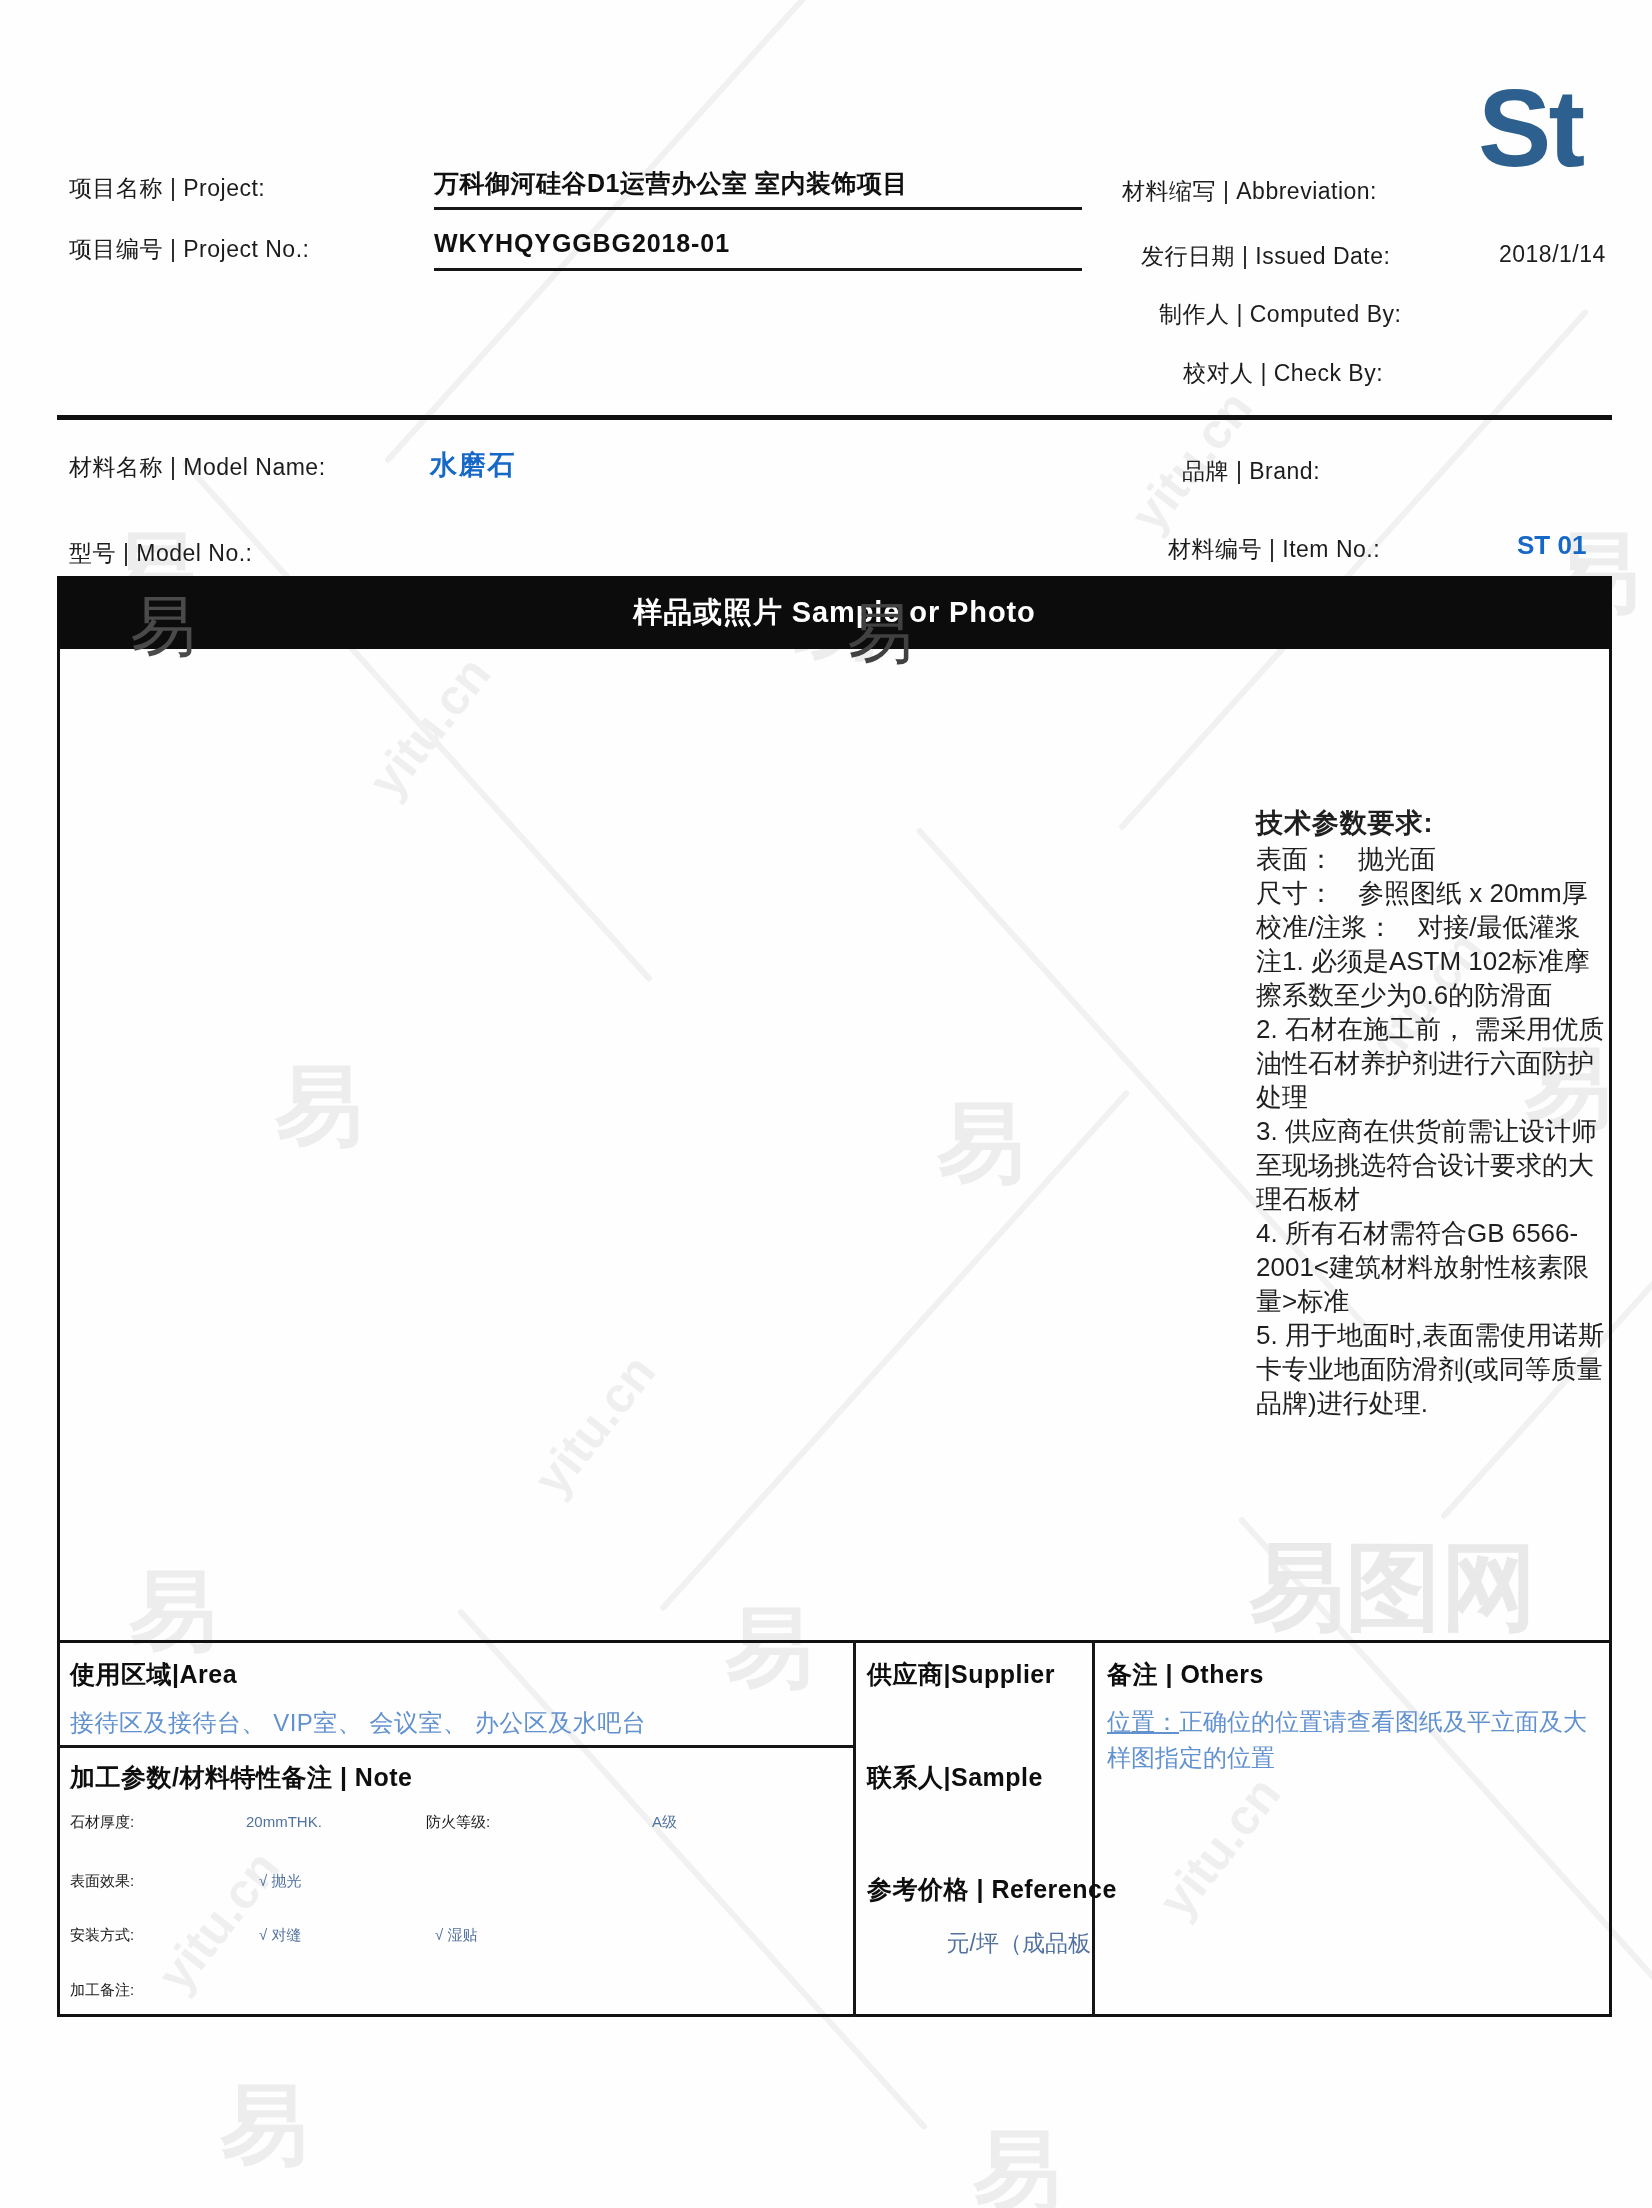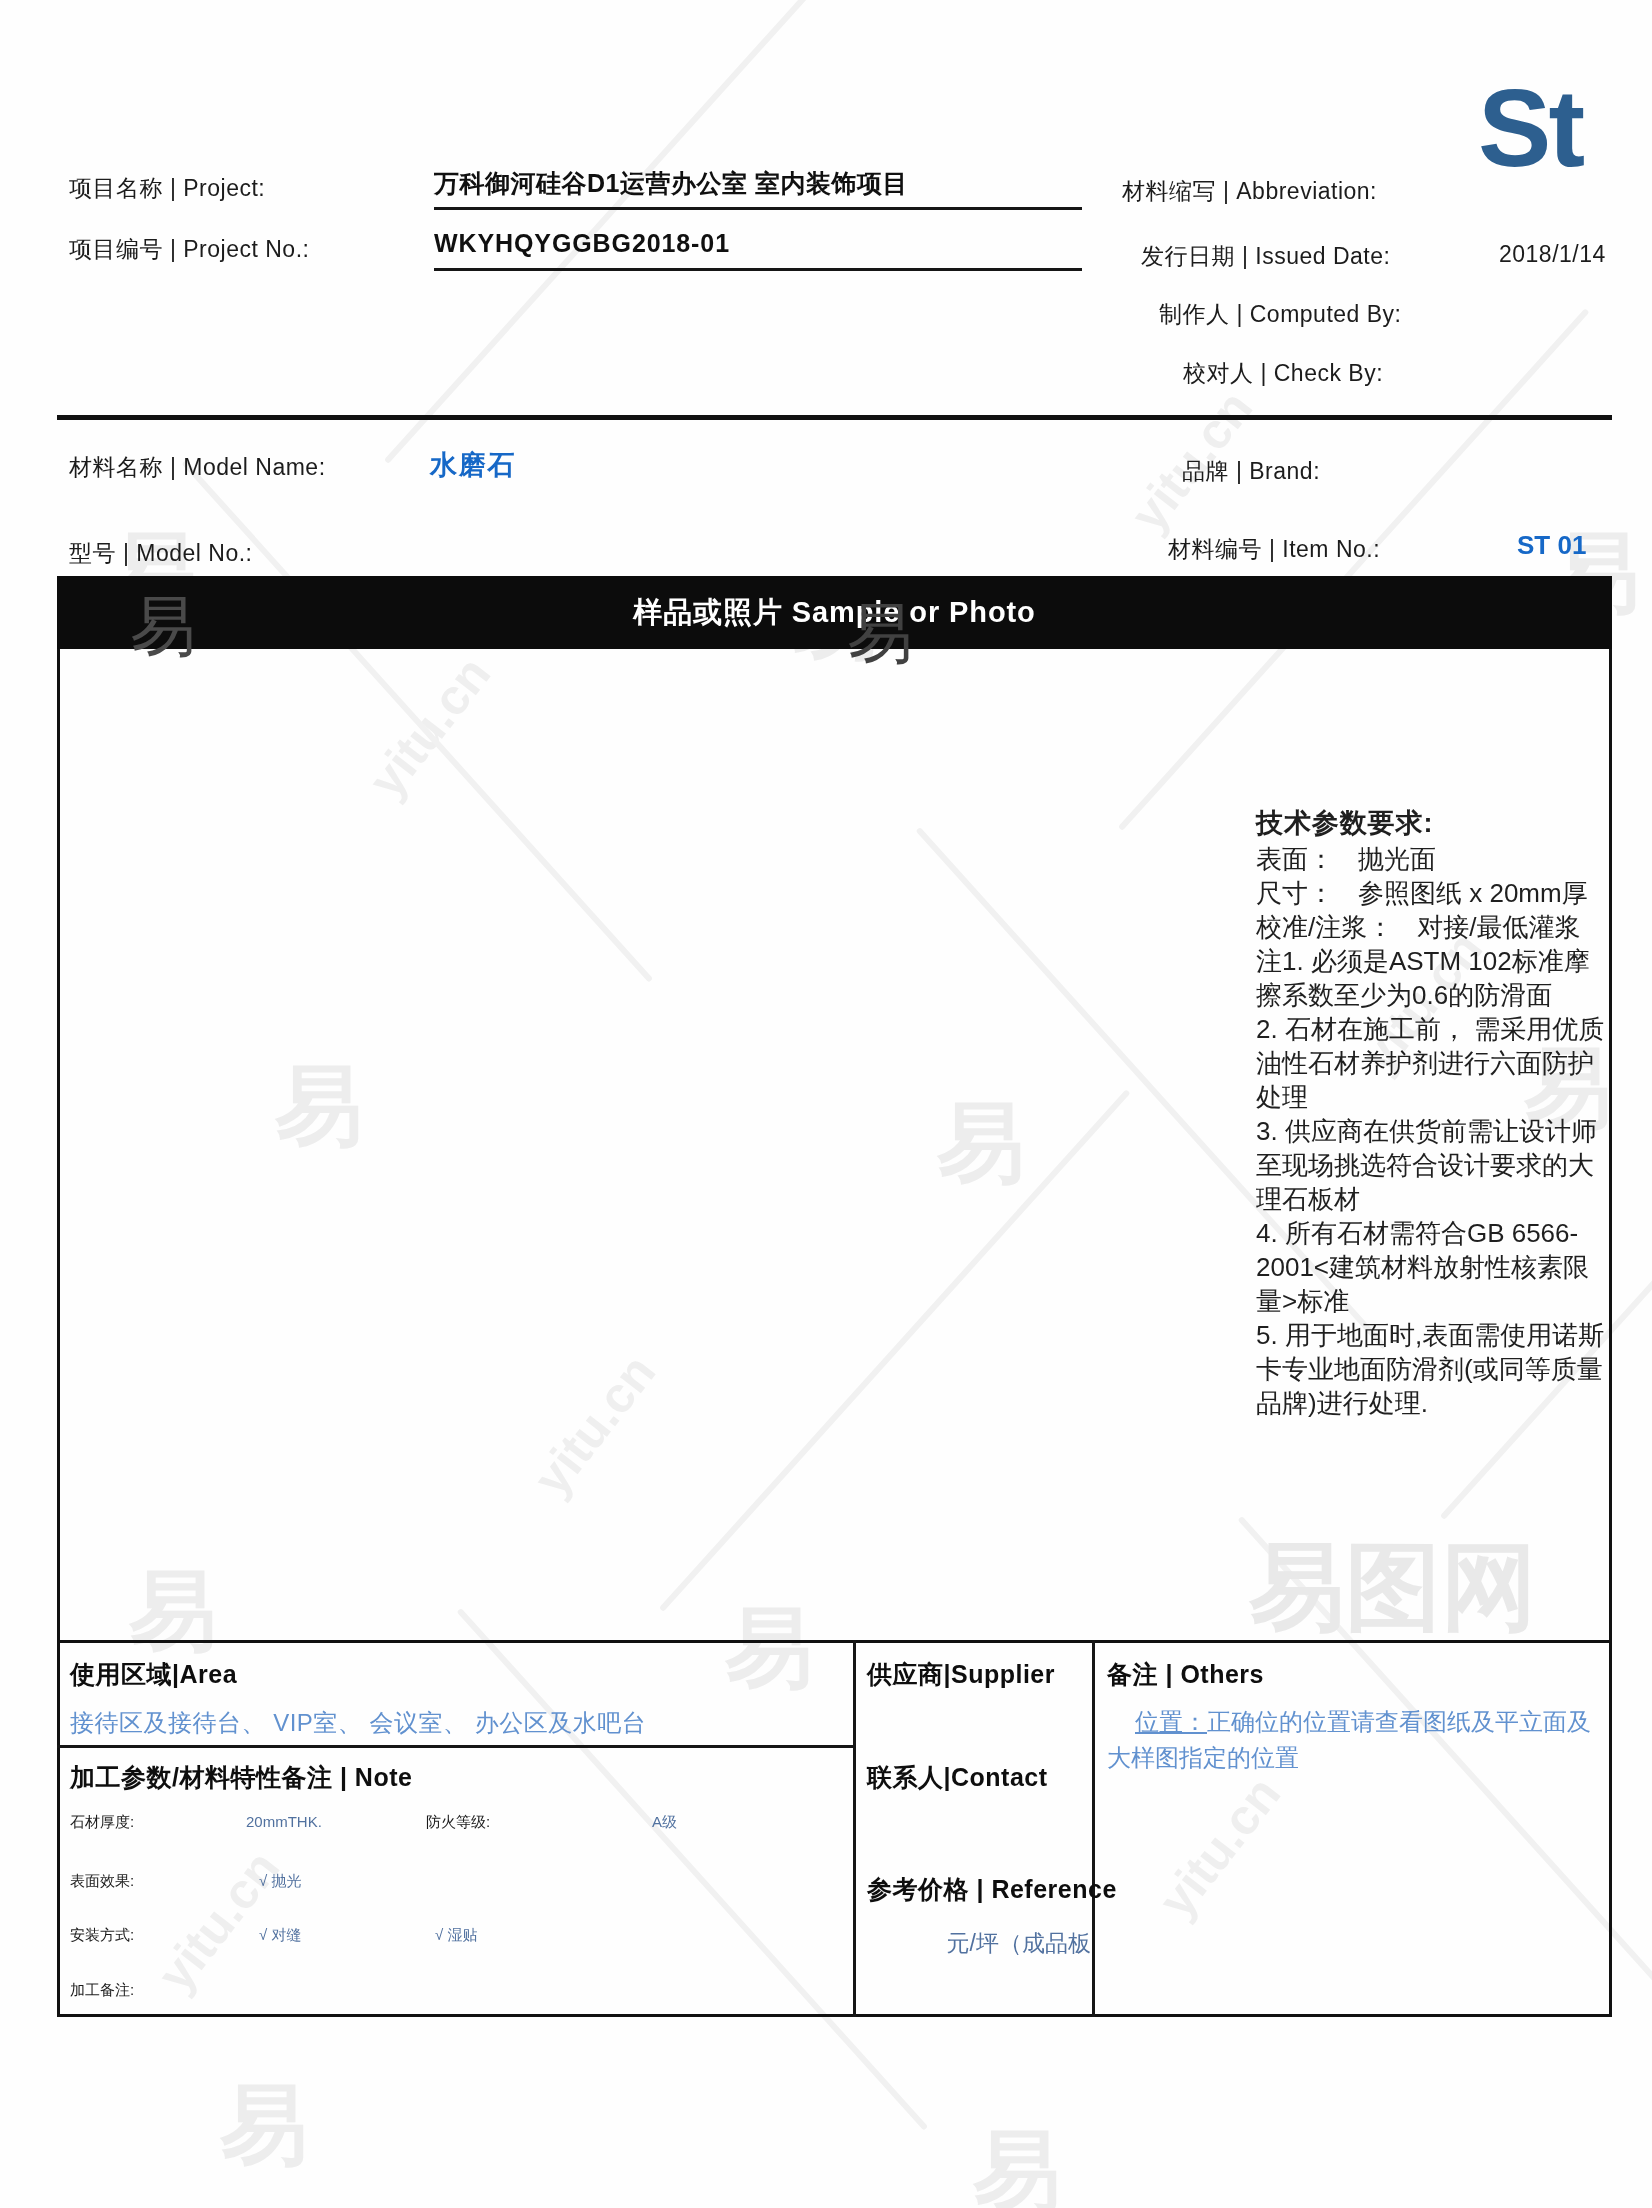--- a/index.html
+++ b/index.html
@@ -135,23 +135,23 @@
   </div>
 
   <div class="abs z1 noterow" style="left:70px;top:1872px;width:771px;">
     <span>表面效果:</span>
     <span class="abs blue-val" style="left:189px;top:0;">√  抛光</span>
   </div>
 
   <div class="abs z1 noterow" style="left:70px;top:1981px;">加工备注:</div>
 
   <div class="abs z1 cell-h" style="left:867px;top:1658px;">供应商|Supplier</div>
-  <div class="abs z1 cell-h" style="left:867px;top:1761px;">联系人|Contact</div>
+  <div class="abs z1 cell-h" style="left:867px;top:1761px;">联系人|Sample</div>
   <div class="abs z1 cell-h" style="left:867px;top:1873px;">参考价格 | Reference</div>
   <div class="abs z1 blue-val" style="left:867px;top:1928px;width:224px;font-size:23px;text-align:right;white-space:nowrap;overflow:hidden;">元/坪（成品板</div>
 
   <div class="abs z1 cell-h" style="left:1107px;top:1658px;">备注 | Others</div>
   <div class="abs z1 blue-light" style="left:1107px;top:1704px;width:491px;font-size:24px;line-height:36px;">
-    <span style="text-decoration:underline;margin-left:28px;">位置：</span><span>正确位的位置请查看图纸及平立面及大样图指定的位置</span>
+    <span style="text-decoration:underline;">位置：</span><span>正确位的位置请查看图纸及平立面及大样图指定的位置</span>
   </div>
 
 </div>
 
 
 </body></html>

